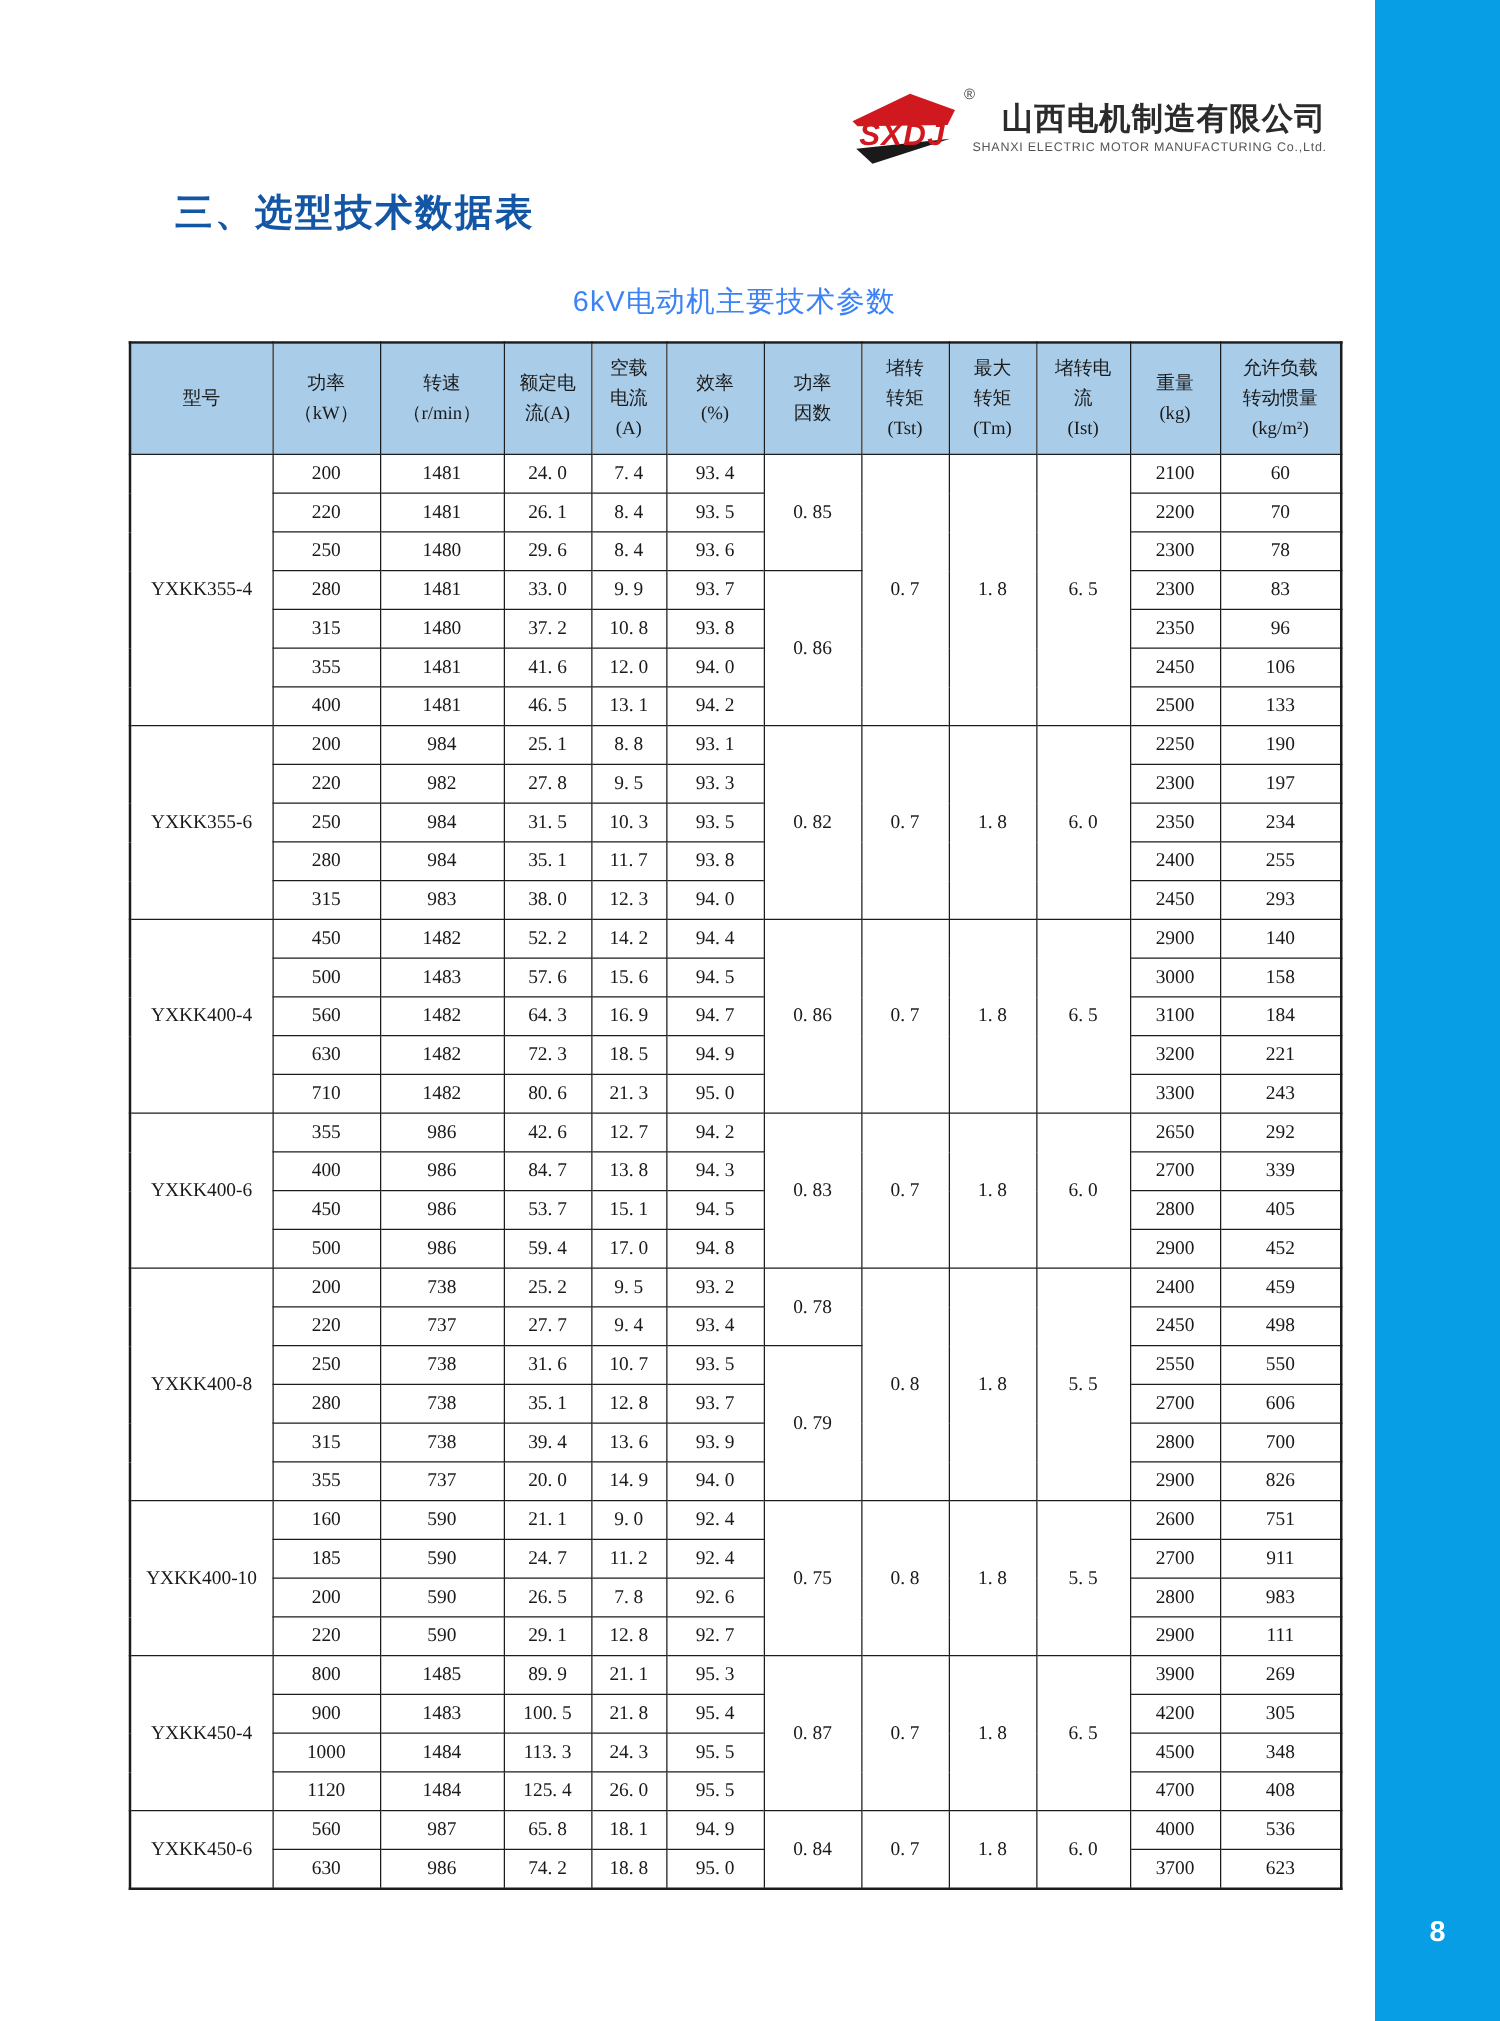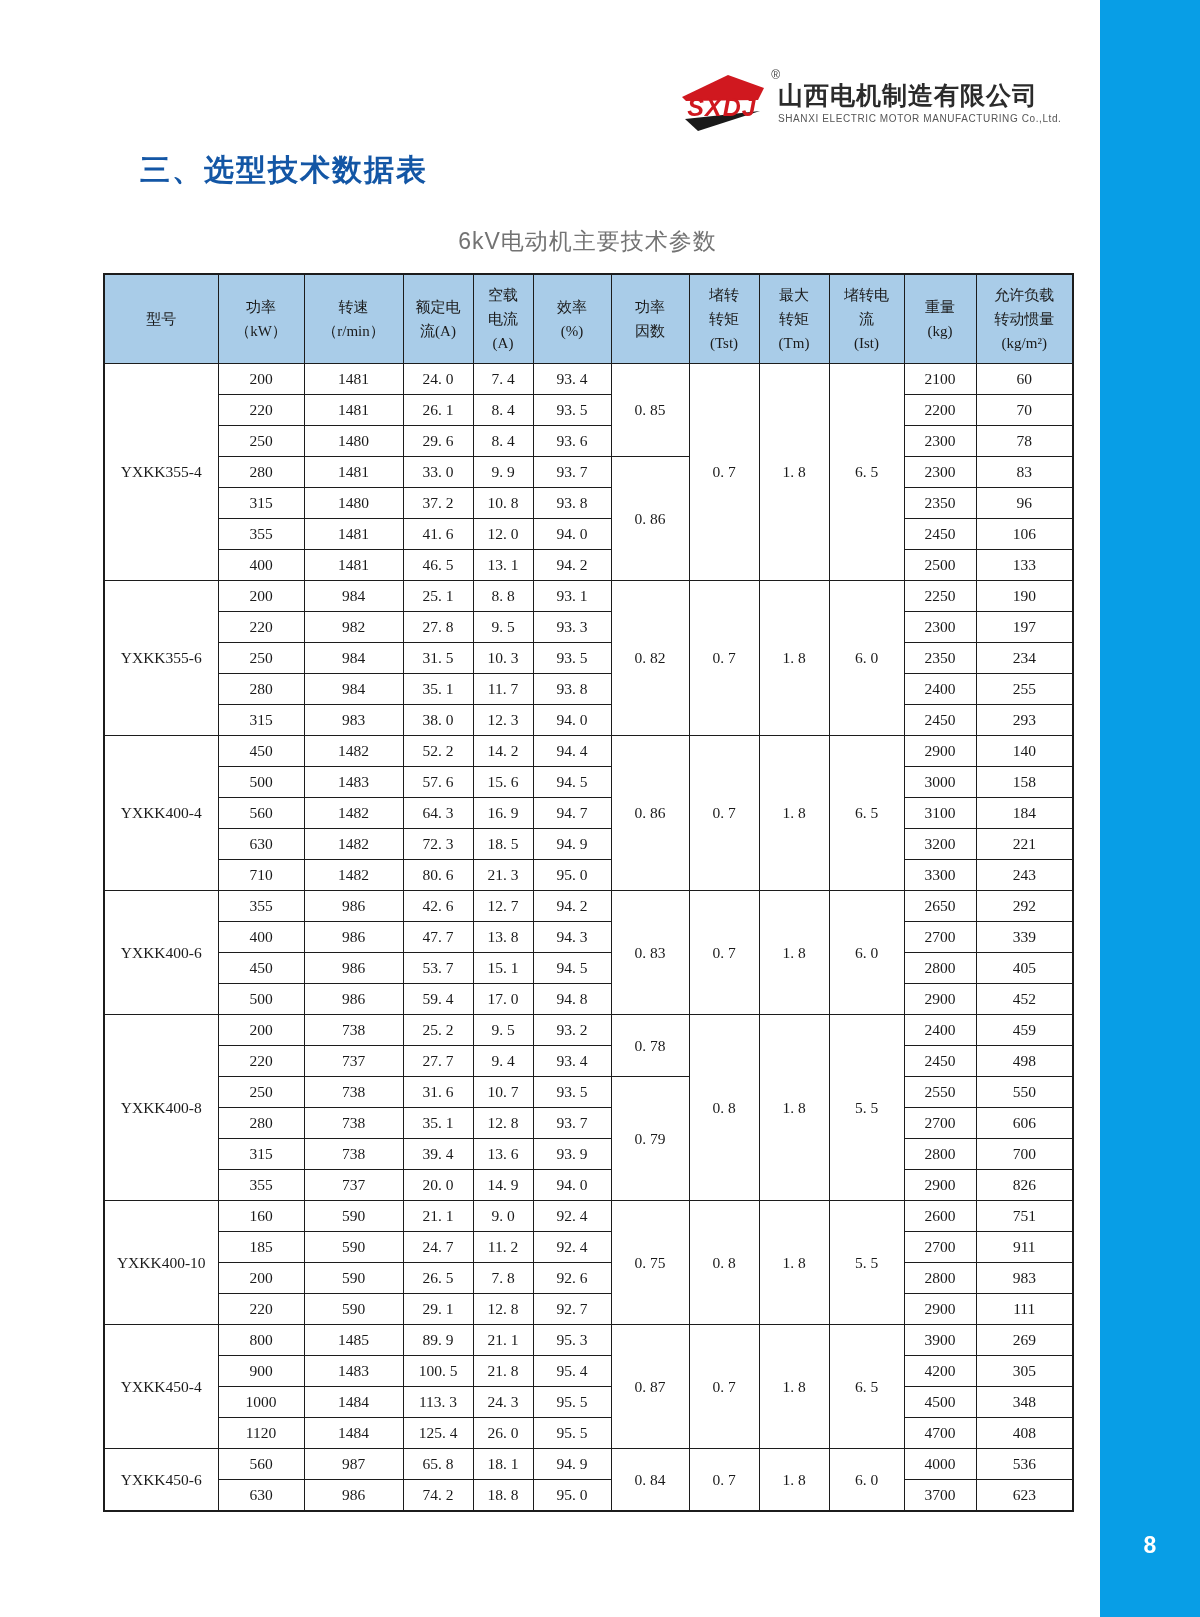--- a/index.html
+++ b/index.html
@@ -35,41 +35,41 @@
   .logo-mark{position:relative;width:96px;height:66px;flex:0 0 auto;}
   .logo-reg{
     position:absolute;top:-2px;right:-12px;
     font-family:"Liberation Sans",sans-serif;
     font-size:12px;color:#444;
   }
   .logo-text{margin-left:10px;}
   .company-cn{
     font-family:"Liberation Sans","DejaVu Sans",sans-serif;
     font-size:25px;font-weight:bold;color:#2b2b2b;
-    letter-spacing:1px;line-height:1.1;white-space:nowrap;
+    letter-spacing:1px;line-height:1.1;white-space:nowrap;text-align:right;
   }
   .company-en{
     font-family:"Liberation Sans","DejaVu Sans",sans-serif;
     font-size:10px;color:#555;letter-spacing:0.6px;
     margin-top:4px;white-space:nowrap;
   }
   
   .section-heading{
     position:absolute;top:150px;left:140px;
     font-family:"Liberation Sans","DejaVu Sans",sans-serif;
     font-size:30px;font-weight:bold;
     color:var(--headblue,#1356a5);
     letter-spacing:2px;
     text-align:center;
   }
   .table-title{
     position:absolute;top:226px;left:103px;width:969px;
     text-align:center;
     font-family:"Liberation Sans","DejaVu Sans",sans-serif;
-    font-size:23px;color:#737373;
+    font-size:23px;color:#3b82f6;
     letter-spacing:1px;
   }
   
   .spec-table-wrap{position:absolute;top:273px;left:103px;}
   table.spec{
     border-collapse:collapse;
     table-layout:fixed;
     width:969px;
     border:2px solid var(--line,#1c1c1c);
   }
@@ -332,21 +332,21 @@
             <td rowspan="4" class="glast">0. 83</td>
             <td rowspan="4" class="glast">0. 7</td>
             <td rowspan="4" class="glast">1. 8</td>
             <td rowspan="4" class="glast">6. 0</td>
             <td>2650</td>
             <td>292</td>
           </tr>
           <tr>
             <td>400</td>
             <td>986</td>
-            <td>47. 7</td>
+            <td>84. 7</td>
             <td>13. 8</td>
             <td>94. 3</td>
             <td>2700</td>
             <td>339</td>
           </tr>
           <tr>
             <td>450</td>
             <td>986</td>
             <td>53. 7</td>
             <td>15. 1</td>

